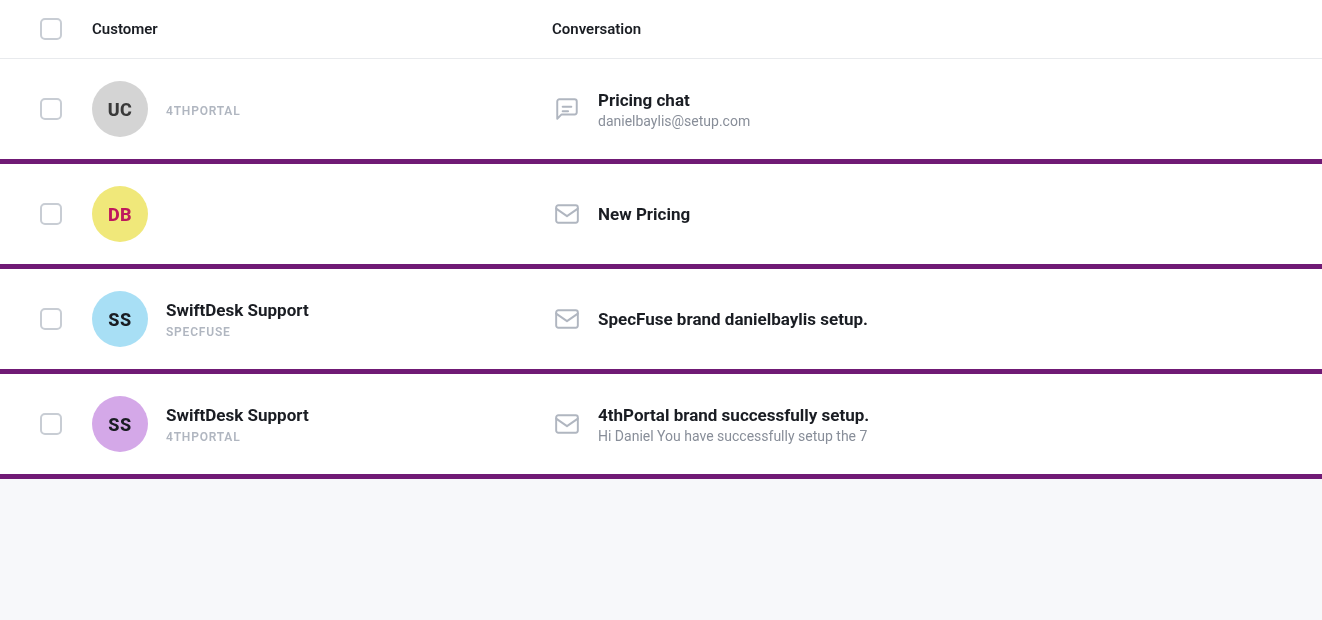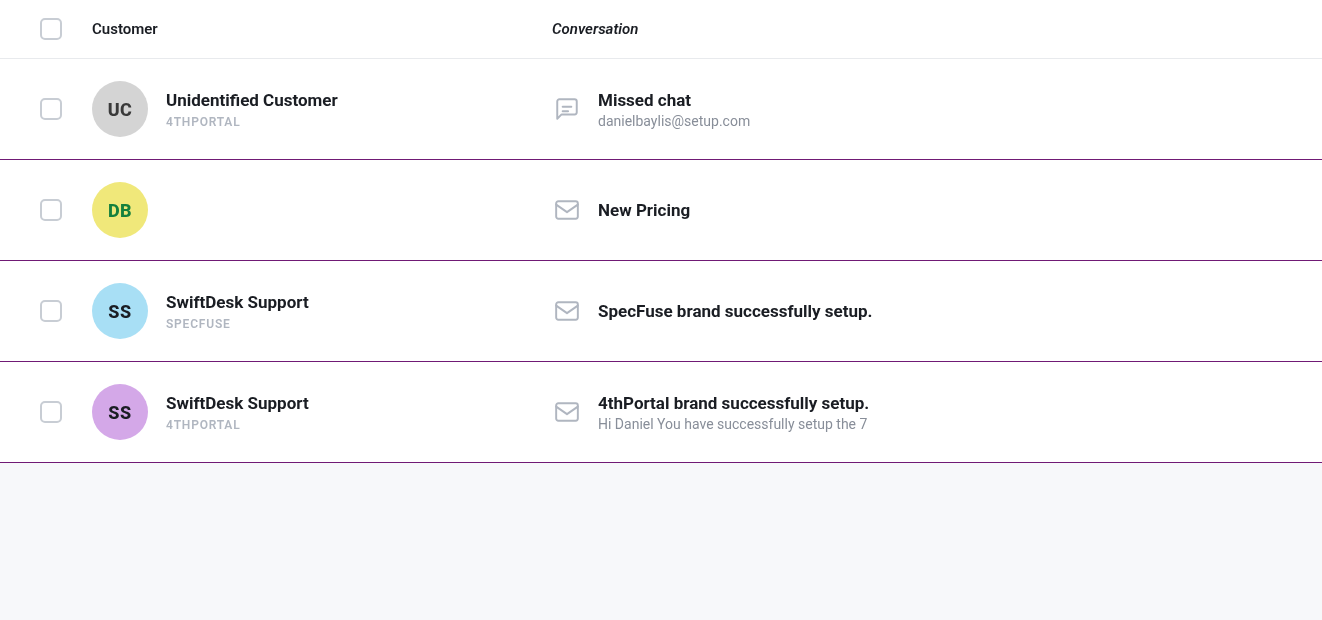--- a/index.html
+++ b/index.html
@@ -45,28 +45,27 @@
       font-size: 15px;
       font-weight: 600;
       color: #1a1d23;
       width: 460px;
     }
 
     .header-conversation {
       font-size: 15px;
       font-weight: 600;
       color: #1a1d23;
-      font-style: italic;
     }
 
     .table-row {
       display: flex;
       align-items: center;
       padding: 22px 40px;
-      border-bottom: 1px solid #701a75;
+      border-bottom: 5px solid #701a75;
       background: #fff;
       cursor: pointer;
       transition: background 0.15s;
     }
 
     .row-checkbox {
       width: 22px;
       height: 22px;
       border: 2px solid #c8cdd4;
       border-radius: 5px;
@@ -172,41 +171,40 @@
   </div>
 
   <div id="rows-container">
       <div class="table-row">
       <div class="row-checkbox"></div>
       <div class="customer-section">
         <div class="avatar" style="background-color:#d4d4d4; color:#3a3a3a;">
           UC
         </div>
         <div class="customer-info">
-          <span class="customer-name">Unidentified Customer</span>
           <span class="customer-company">4THPORTAL</span>
         </div>
       </div>
       <div class="conversation-section">
         <div class="conv-icon">
           <svg viewBox="0 0 24 24" fill="none" stroke="#b0b6c0" stroke-width="1.8" stroke-linecap="round" stroke-linejoin="round">
       <path d="M21 15a2 2 0 0 1-2 2H7l-4 4V5a2 2 0 0 1 2-2h14a2 2 0 0 1 2 2z"></path>
       <path d="M8 10h8M8 14h5" stroke="#b0b6c0"></path>
     </svg>
         </div>
         <div class="conv-info">
-          <span class="conv-title">Missed chat</span>
+          <span class="conv-title">Pricing chat</span>
           <span class="conv-subtitle">danielbaylis@setup.com</span>
         </div>
       </div>
     </div>
       <div class="table-row">
       <div class="row-checkbox"></div>
       <div class="customer-section">
-        <div class="avatar" style="background-color:#f0e87a; color:#15803d;">
+        <div class="avatar" style="background-color:#f0e87a; color:#be185d;">
           DB
         </div>
       </div>
       <div class="conversation-section">
         <div class="conv-icon">
           <svg viewBox="0 0 24 24" fill="none" stroke="#b0b6c0" stroke-width="1.8" stroke-linecap="round" stroke-linejoin="round">
       <rect x="2" y="4" width="20" height="16" rx="2"></rect>
       <path d="M2 7l10 7 10-7"></path>
     </svg>
         </div>
@@ -228,21 +226,21 @@
         </div>
       </div>
       <div class="conversation-section">
         <div class="conv-icon">
           <svg viewBox="0 0 24 24" fill="none" stroke="#b0b6c0" stroke-width="1.8" stroke-linecap="round" stroke-linejoin="round">
       <rect x="2" y="4" width="20" height="16" rx="2"></rect>
       <path d="M2 7l10 7 10-7"></path>
     </svg>
         </div>
         <div class="conv-info">
-          <span class="conv-title">SpecFuse brand successfully setup.</span>
+          <span class="conv-title">SpecFuse brand danielbaylis setup.</span>
         </div>
       </div>
     </div>
       <div class="table-row">
       <div class="row-checkbox"></div>
       <div class="customer-section">
         <div class="avatar" style="background-color:#d4a8e8; color:#1a1d23;">
           SS
         </div>
         <div class="customer-info">

